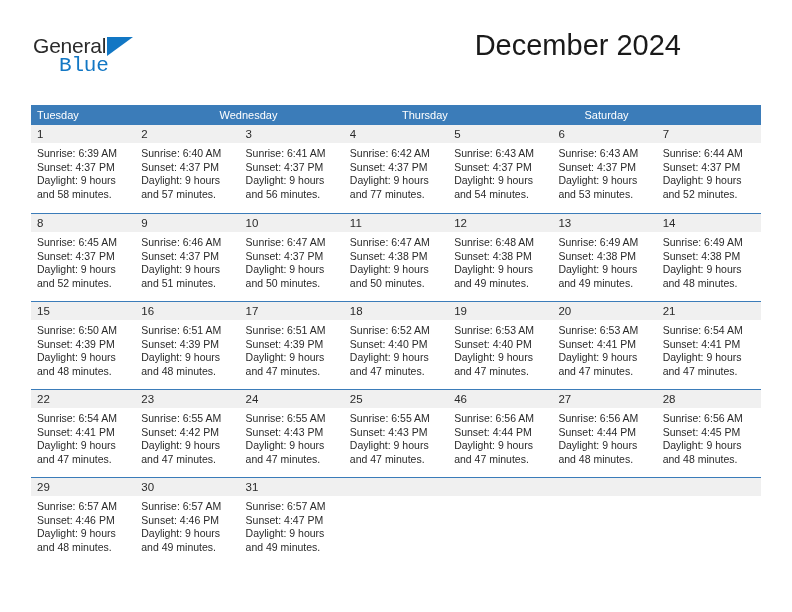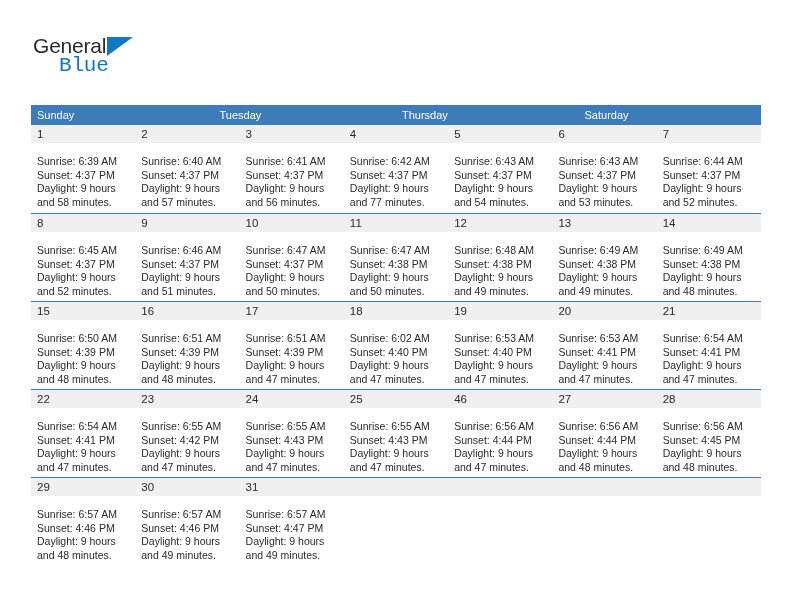--- a/index.html
+++ b/index.html
@@ -131,48 +131,48 @@
     box-sizing: border-box;
   }
   .day-cell.empty .day-num {
     background: #f0f0f0;
   }
   .day-info {
     padding: 4px 6px 0 6px;
     font-size: 10.5px;
     line-height: 13.6px;
     color: #2a2a2a;
-    margin-top: 8px;
   }
   .day-info div {
     white-space: nowrap;
   }
 </style>
 </head>
 <body>
 
 <div class="page">
 
   <div class="header">
 
     <div class="logo">
       <span class="logo-general">General</span>
       <span class="logo-triangle"></span>
       <span class="logo-blue">Blue</span>
     </div>
 
     <div class="title-block">
+      <div class="month-title">December 2024</div>
     </div>
 
   </div>
 
   <div class="calendar">
     <div class="dow-row" id="dow-row">
-        <div class="dow-cell">Sunday</div>
         <div class="dow-cell">Tuesday</div>
+        <div class="dow-cell">Wednesday</div>
         <div class="dow-cell">Thursday</div>
         <div class="dow-cell">Saturday</div>
       </div>
     <div id="weeks-container">
         <div class="week first">
           <div class="day-cell">
             <div class="day-num">1</div>
             <div class="day-info">
               <div>Sunrise: 6:39 AM</div>
               <div>Sunset: 4:37 PM</div>
@@ -324,21 +324,21 @@
             <div class="day-info">
               <div>Sunrise: 6:51 AM</div>
               <div>Sunset: 4:39 PM</div>
               <div>Daylight: 9 hours</div>
               <div>and 47 minutes.</div>
             </div>
           </div>
           <div class="day-cell">
             <div class="day-num">18</div>
             <div class="day-info">
-              <div>Sunrise: 6:02 AM</div>
+              <div>Sunrise: 6:52 AM</div>
               <div>Sunset: 4:40 PM</div>
               <div>Daylight: 9 hours</div>
               <div>and 47 minutes.</div>
             </div>
           </div>
           <div class="day-cell">
             <div class="day-num">19</div>
             <div class="day-info">
               <div>Sunrise: 6:53 AM</div>
               <div>Sunset: 4:40 PM</div>

